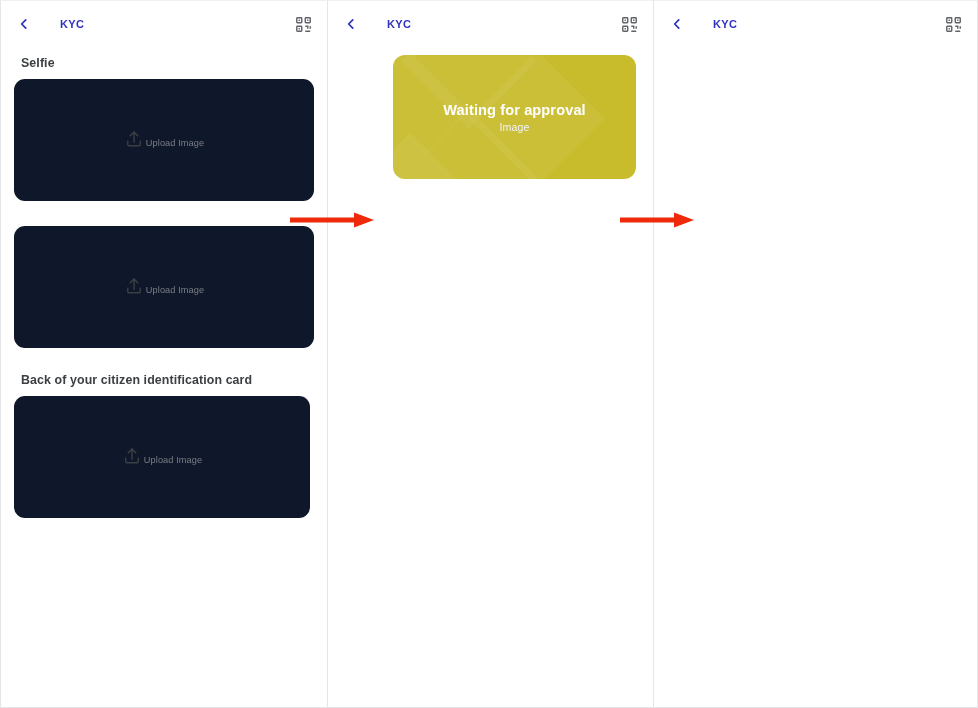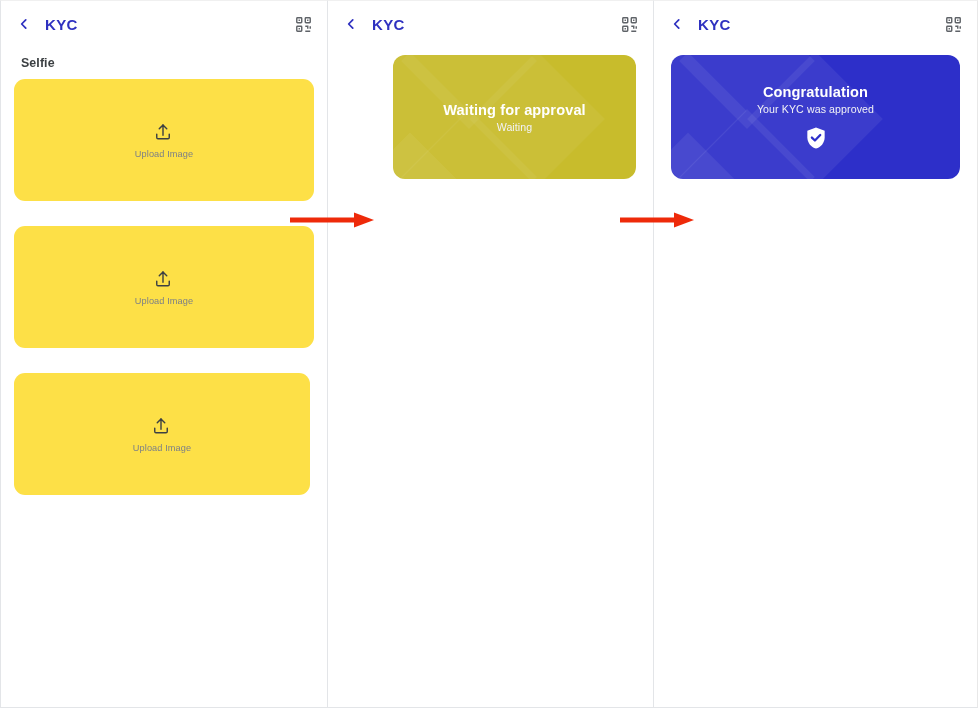--- a/index.html
+++ b/index.html
@@ -46,22 +46,22 @@
   .back-btn {
     width: 22px;
     height: 22px;
     display: flex;
     align-items: center;
     justify-content: center;
     cursor: pointer;
   }
   .back-btn svg { display: block; }
   .appbar-title {
-    margin-left: 10px;
-    font-size: 15px;
+    margin-left: 25px;
+    font-size: 11px;
     font-weight: 700;
     letter-spacing: .3px;
     color: #2f31c0;
   }
   .appbar-spacer { flex: 1 1 auto; }
   .qr-btn {
     width: 20px;
     height: 20px;
     display: flex;
     align-items: center;
@@ -77,25 +77,24 @@
     font-weight: 700;
     color: #3c4043;
     margin: 0 0 9px 7px;
     letter-spacing: .1px;
   }
   .sec-selfie  { margin-top: 9px; }
   .sec-front   { margin-top: 25px; }
   .sec-back    { margin-top: 25px; }
 
   .upload-box {
-    background: #fde047;
+    background: #0f172a;
     border-radius: 11px;
     height: 122px;
     display: flex;
-    flex-direction: column;
     align-items: center;
     justify-content: center;
     cursor: pointer;
   }
   .sec-back .upload-box { height: 122px; margin-right: 4px; }
 
   .upload-icon { width: 22px; height: 22px; }
   .upload-icon svg { display: block; }
   .upload-text {
     margin-top: 5px;
@@ -230,20 +229,21 @@
             <path d="M12 16V3.5"></path>
             <polyline points="7.5 8 12 3.5 16.5 8"></polyline>
             <path d="M4.5 14.5v4a1.5 1.5 0 0 0 1.5 1.5h12a1.5 1.5 0 0 0 1.5-1.5v-4"></path>
           </svg>
         </span>
         <span class="upload-text">Upload Image</span>
       </div>
     </div>
 
     <div class="section sec-back">
+      <div class="section-label">Back of your citizen identification card</div>
       <div class="upload-box">
         <span class="upload-icon">
           <svg width="20" height="20" viewBox="0 0 24 24" fill="none" stroke="#3c4043" stroke-width="1.7" stroke-linecap="round" stroke-linejoin="round">
             <path d="M12 16V3.5"></path>
             <polyline points="7.5 8 12 3.5 16.5 8"></polyline>
             <path d="M4.5 14.5v4a1.5 1.5 0 0 0 1.5 1.5h12a1.5 1.5 0 0 0 1.5-1.5v-4"></path>
           </svg>
         </span>
         <span class="upload-text">Upload Image</span>
       </div>
@@ -280,21 +280,21 @@
     <div class="card-wrap">
       <div class="status-card pending">
         <div class="pattern">
           <i class="d1"></i>
             <i class="d2"></i>
             <i class="d3"></i>
             <i class="d4"></i>
             <i class="d5"></i>
         </div>
         <div class="card-title">Waiting for approval</div>
-        <div class="card-sub">Waiting</div>
+        <div class="card-sub">Image</div>
       </div>
     </div>
   </div>
 
   <div class="panel p3">
 
     <div class="appbar">
       <div class="back-btn">
         <span>
           <svg width="14" height="14" viewBox="0 0 24 24" fill="none" stroke="#2f31c0" stroke-width="3" stroke-linecap="round" stroke-linejoin="round">
@@ -312,39 +312,20 @@
             <rect x="2.5" y="14.5" width="7" height="7" rx="1"></rect>
             <rect x="5" y="5" width="2" height="2" fill="#5f6368" stroke="none"></rect>
             <rect x="17" y="5" width="2" height="2" fill="#5f6368" stroke="none"></rect>
             <rect x="5" y="17" width="2" height="2" fill="#5f6368" stroke="none"></rect>
             <path d="M14.5 14.5h3.5v3.5M21.5 14.5v3.5M21.5 21.5h-7"></path>
           </svg>
         </span>
       </div>
     </div>
 
-    <div class="card-wrap">
-      <div class="status-card approved">
-        <div class="pattern">
-          <i class="d1"></i>
-            <i class="d2"></i>
-            <i class="d3"></i>
-            <i class="d4"></i>
-            <i class="d5"></i>
-        </div>
-        <div class="card-title">Congratulation</div>
-        <div class="card-sub">Your KYC was approved</div>
-        <span class="card-icon">
-          <svg width="26" height="26" viewBox="0 0 24 24">
-            <path d="M12 2.2 20 5.2v6.2c0 4.9-3.3 9.2-8 10.4-4.7-1.2-8-5.5-8-10.4V5.2Z" fill="#ffffff"></path>
-            <polyline points="8.2 11.6 11 14.3 15.9 9.3" fill="none" stroke="#2d2fc9" stroke-width="2.1" stroke-linecap="round" stroke-linejoin="round"></polyline>
-          </svg>
-        </span>
-      </div>
-    </div>
   </div>
 
   <div class="arrow a1">
     <svg width="84" height="22" viewBox="0 0 84 22">
       <line x1="0" y1="11" x2="68" y2="11" stroke="#ee2a0a" stroke-width="5"></line>
       <polygon points="64,3.5 84,11 64,18.5" fill="#ee2a0a"></polygon>
     </svg>
   </div>
 
   <div class="arrow a2">

